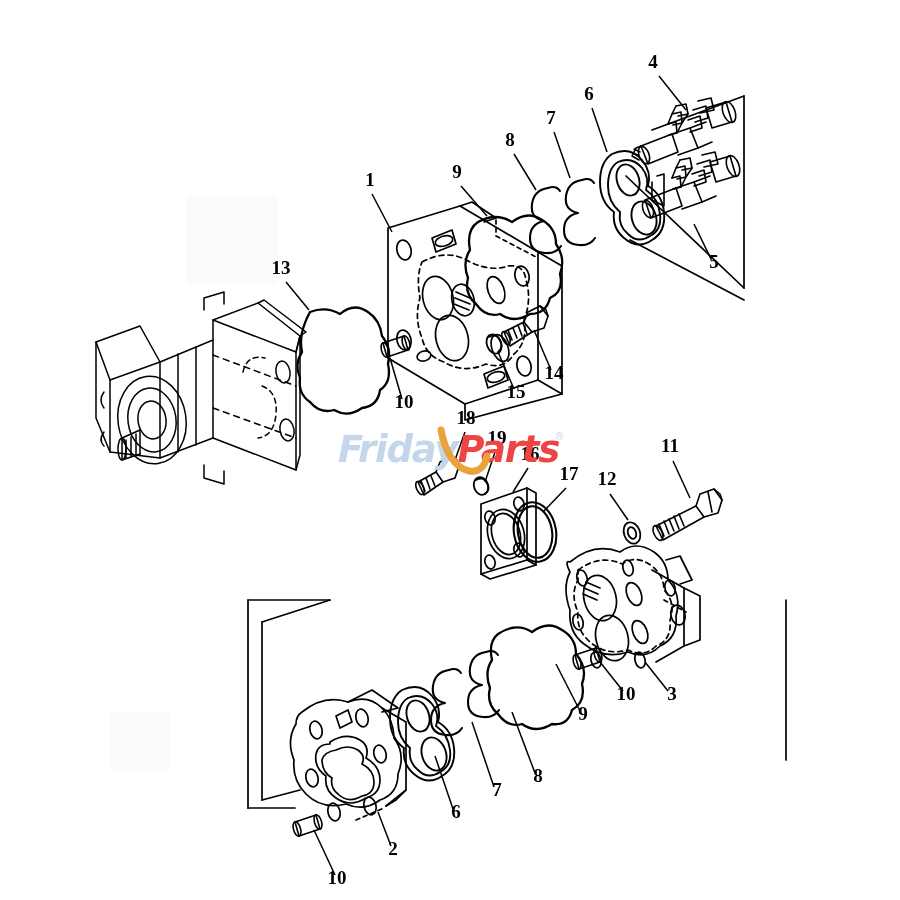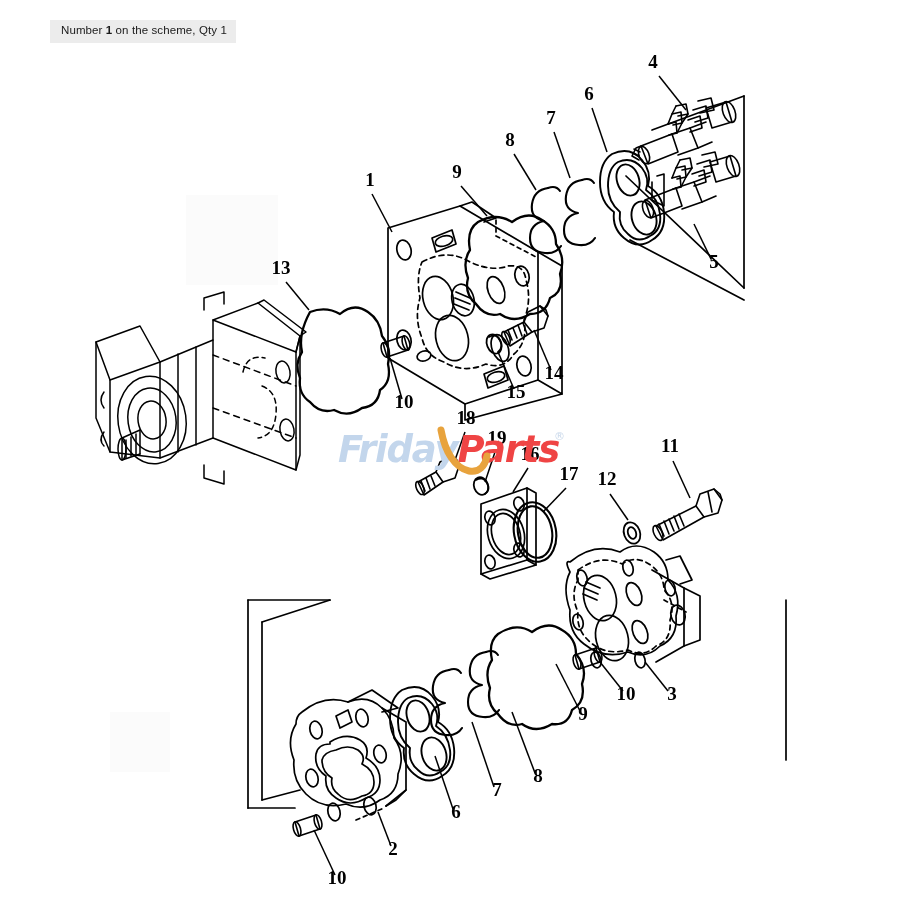--- a/index.html
+++ b/index.html
@@ -519,15 +519,14 @@
   </svg>
 
   <div id="watermark">
     <div class="wm-text"><span>Friday</span><span class="p2">Parts</span></div>
     <svg class="wm-swoosh" viewBox="0 0 60 50">
       <path d="M6,4 C10,26 20,42 34,45 C44,47 50,40 52,30" fill="none" stroke="#e8a33d" stroke-width="7" stroke-linecap="round"></path>
     </svg>
     <div class="wm-reg">®</div>
   </div>
 
-  <div id="tooltip"><span>Number </span><b>1</b><span> on the scheme, Qty 1</span></div>
 
 </div>
 
 </body></html>

